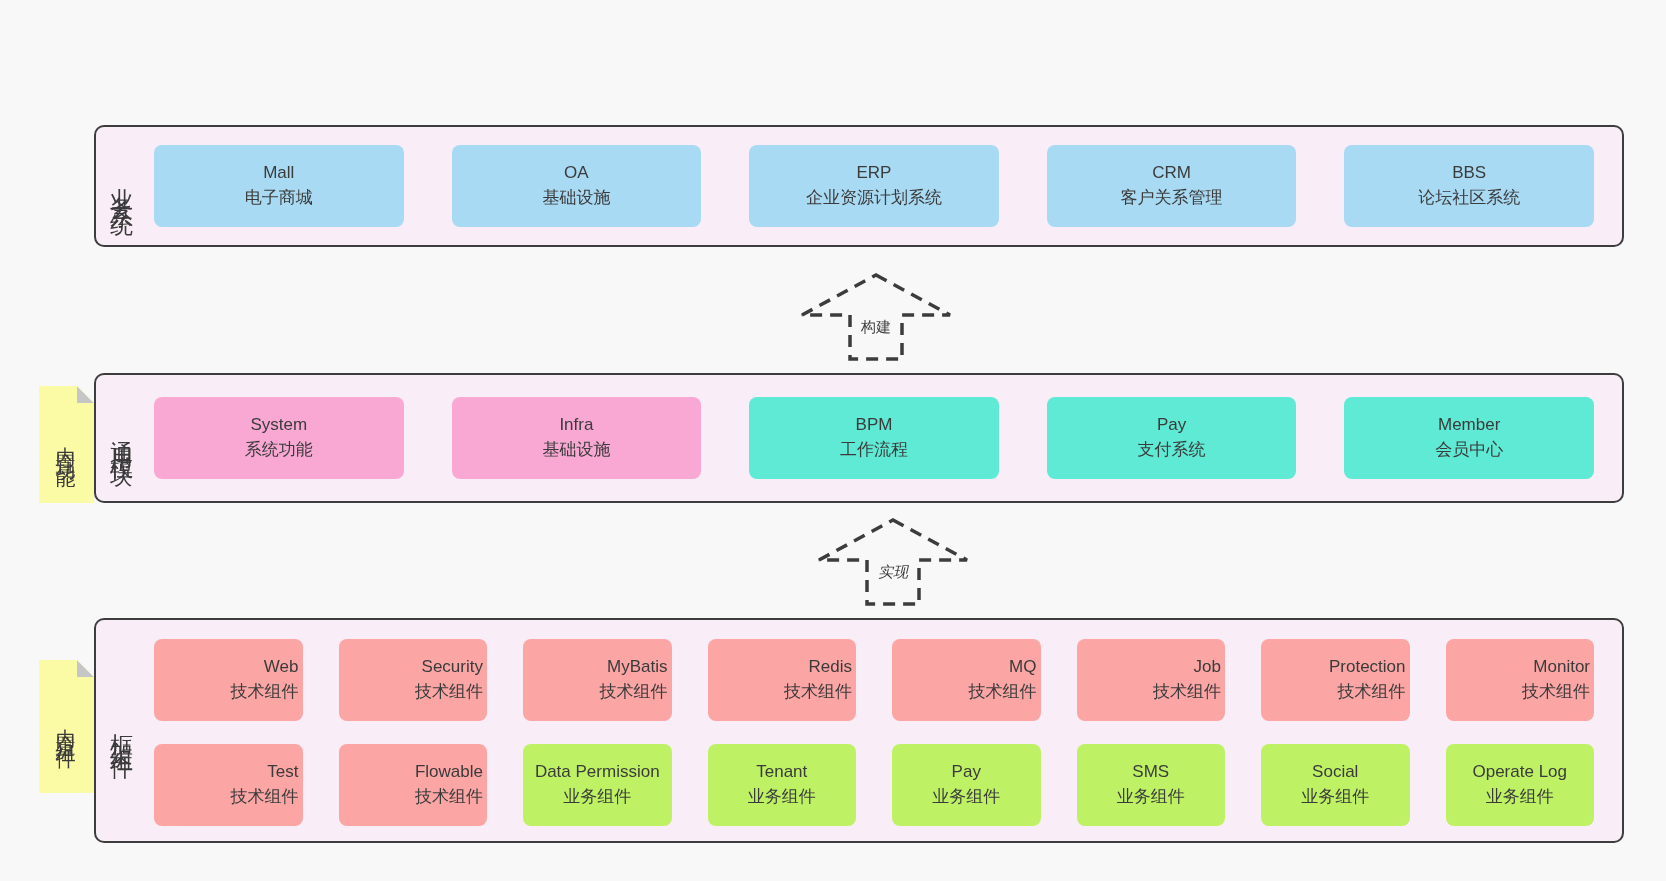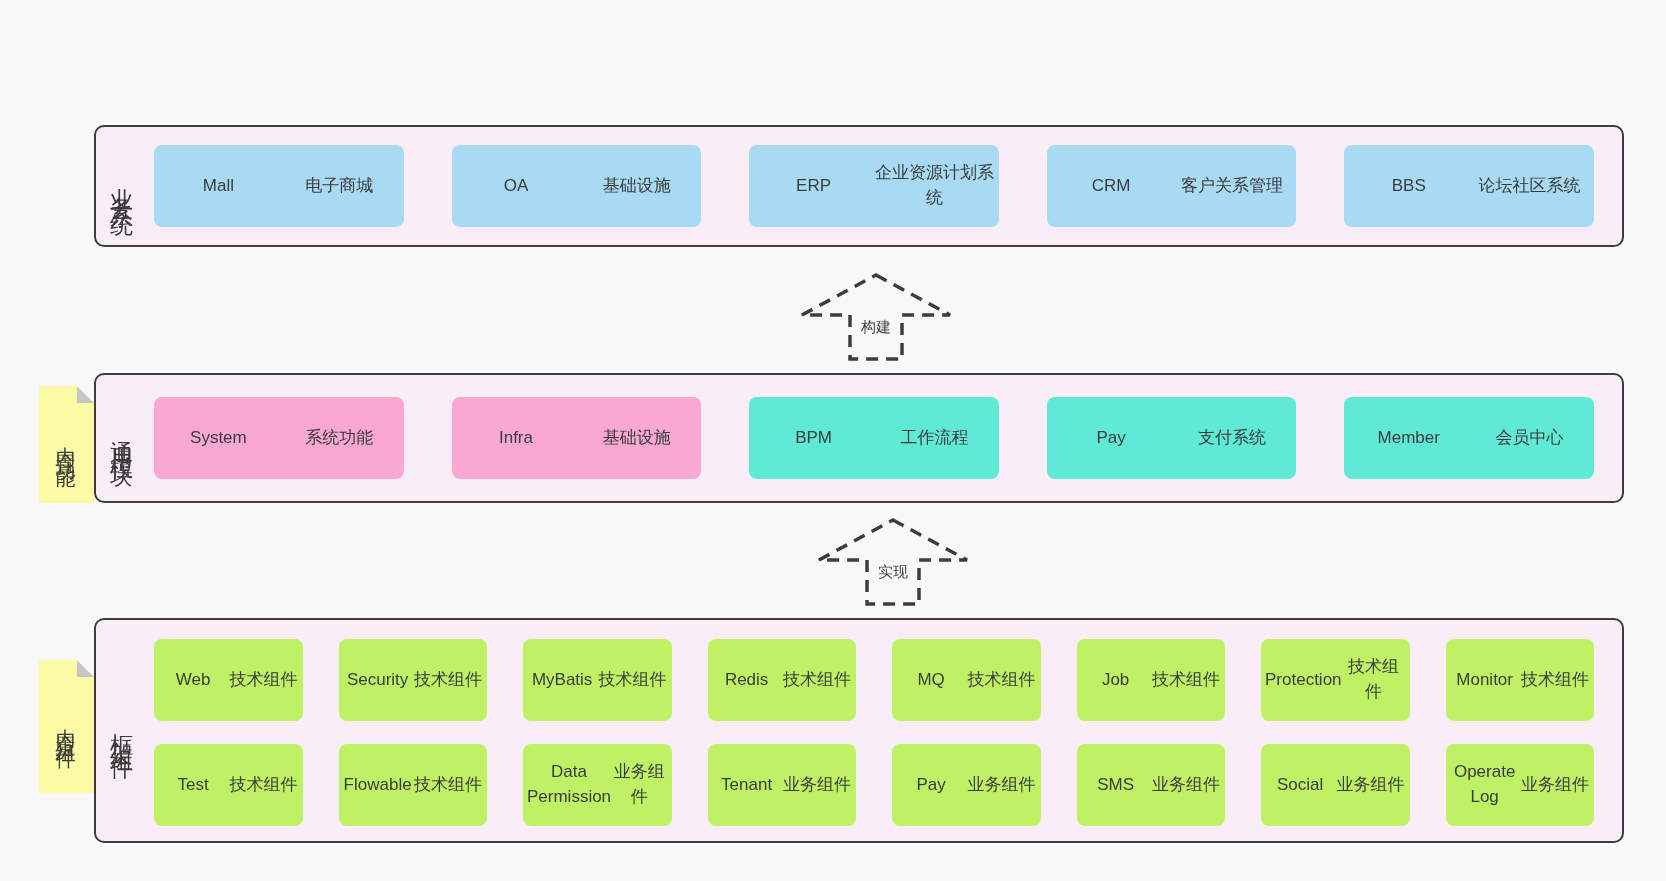--- a/index.html
+++ b/index.html
@@ -25,49 +25,49 @@
   .boxes-row{
     position:absolute;left:58px;right:28px;top:50%;transform:translateY(-50%);
     display:flex;gap:48px;
   }
   .boxes-grid{
     position:absolute;left:58px;right:28px;top:19px;
     display:grid;grid-template-columns:repeat(8,1fr);gap:23px 36px;
   }
   .box{
     flex:1;height:82px;border-radius:8px;
-    display:flex;flex-direction:row;align-items:center;justify-content:center;
+    display:flex;flex-direction:column;align-items:center;justify-content:center;
     text-align:center;font-size:17px;line-height:1.45;color:#3b3b3b;
     padding:2px 4px;box-sizing:border-box;
   }
   .boxes-grid .box{height:82px;}
   .blue{background:#a8daf3;}
   .red{background:#f9a8d4;}
   .pink{background:#5eead4;}
-  .green{background:#bef264;}
+  .green{background:#fca5a5;text-align:right;}
   .lightgreen{background:#bef264;}
   .sticky{
     position:absolute;left:39px;width:55px;background:#fbfba5;
     clip-path:polygon(0 0, calc(100% - 17px) 0, 100% 17px, 100% 100%, 0 100%);
   }
   .sticky .fold{
     position:absolute;right:0;top:0;width:17px;height:17px;
     background:#c6c6c6;
     clip-path:polygon(0 0, 100% 100%, 0 100%);
   }
   .sticky-text{
     position:absolute;left:50%;top:50%;transform:translate(-50%,-50%);
     writing-mode:vertical-rl;text-orientation:upright;
     font-size:20px;letter-spacing:7px;color:#3a3a3a;white-space:nowrap;
   }
   .sticky-functions{top:386px;height:117px;}
   .sticky-components{top:660px;height:133px;}
   .arrow{position:absolute;width:156px;height:92px;}
   .arrow-build{left:798px;top:271px;}
-  .arrow-implement{left:815px;top:516px;}
+  .arrow-implement{left:815px;top:516px;font-style:italic;}
   .arrow svg{position:absolute;left:0;top:0;}
   .arrow-label{
     position:absolute;left:50%;top:56px;transform:translate(-50%,-50%);
     background:#f8f8f8;padding:3px 5px;font-size:15px;color:#3f3f3f;
     white-space:nowrap;
   }
   .box-title,.box-subtitle{width:100%;}
 </style>
 </head>
 <body>

